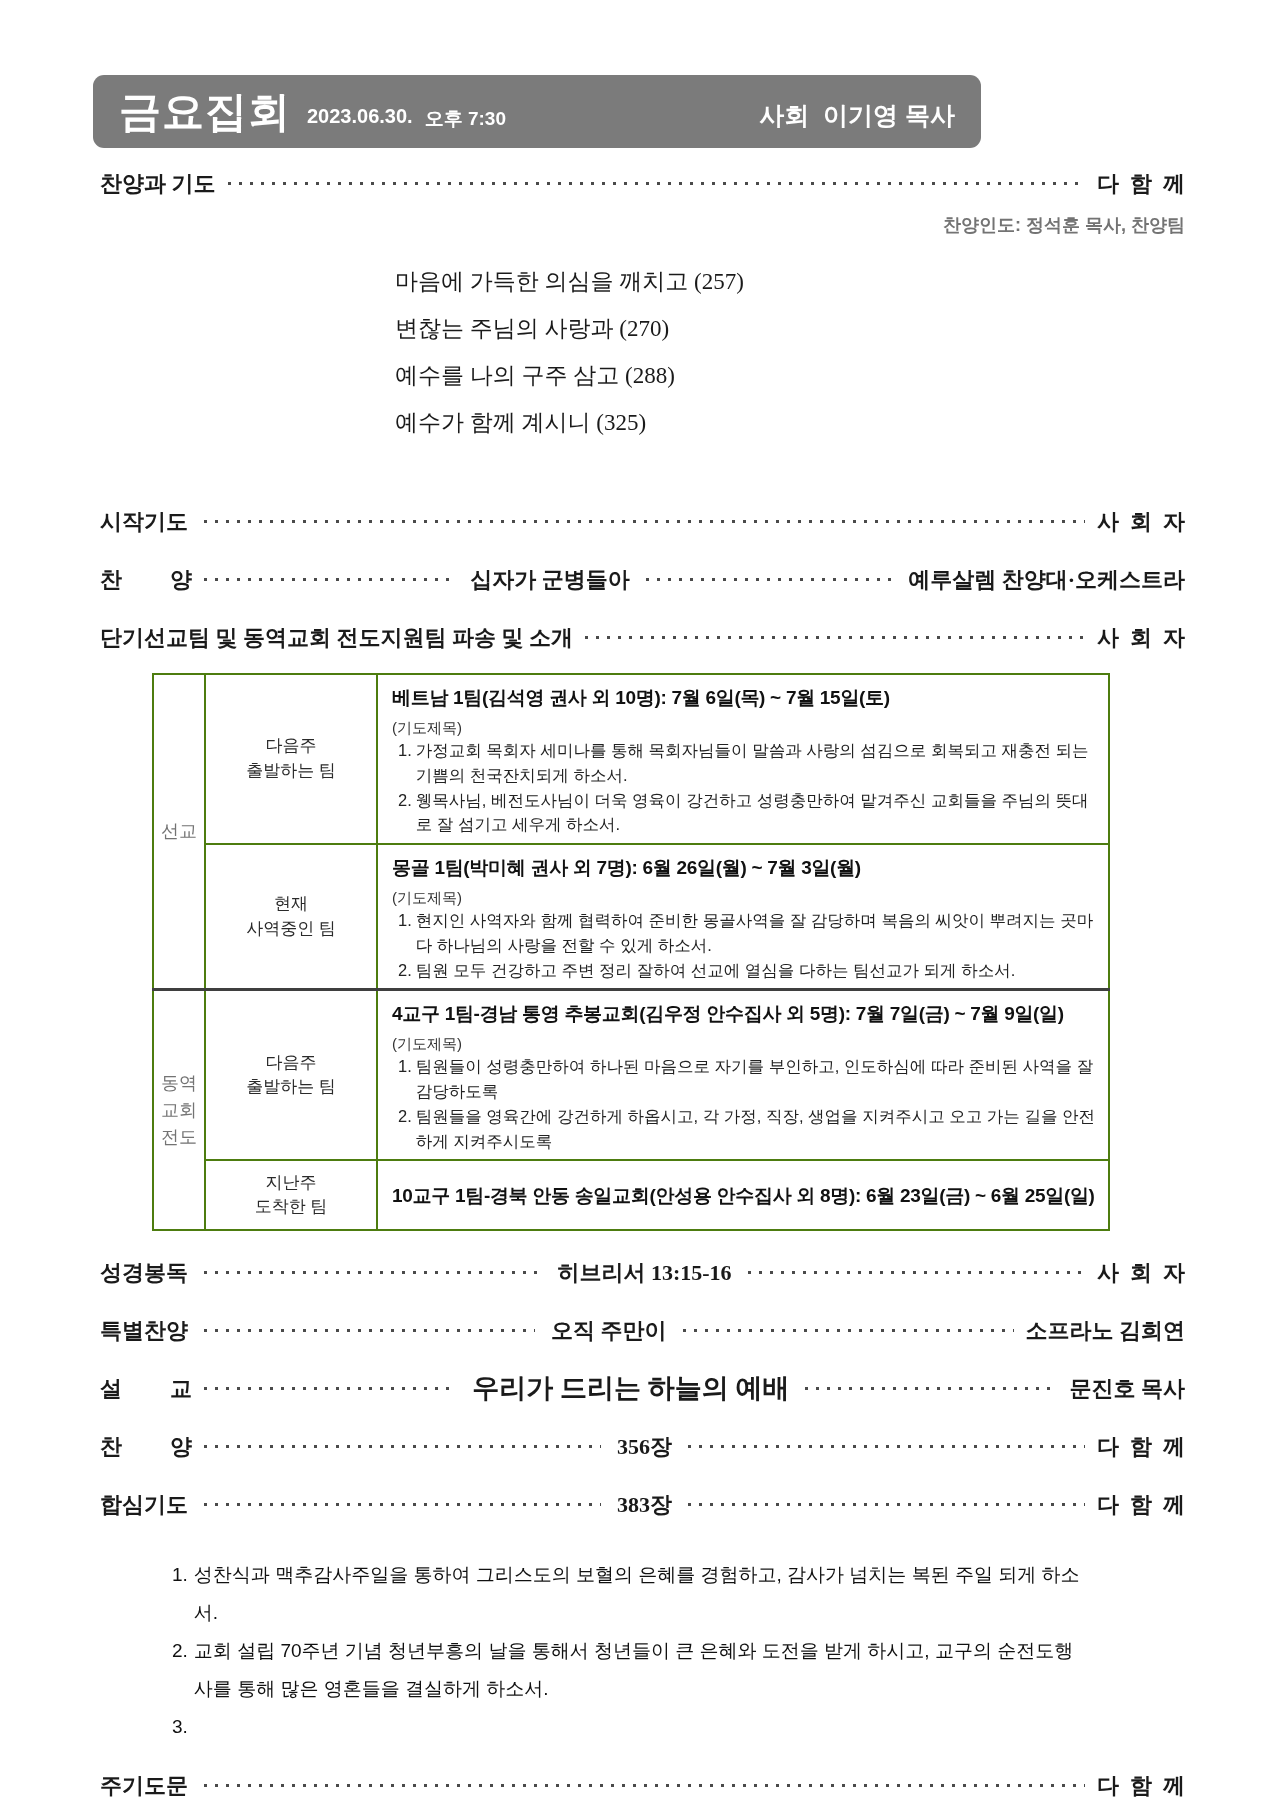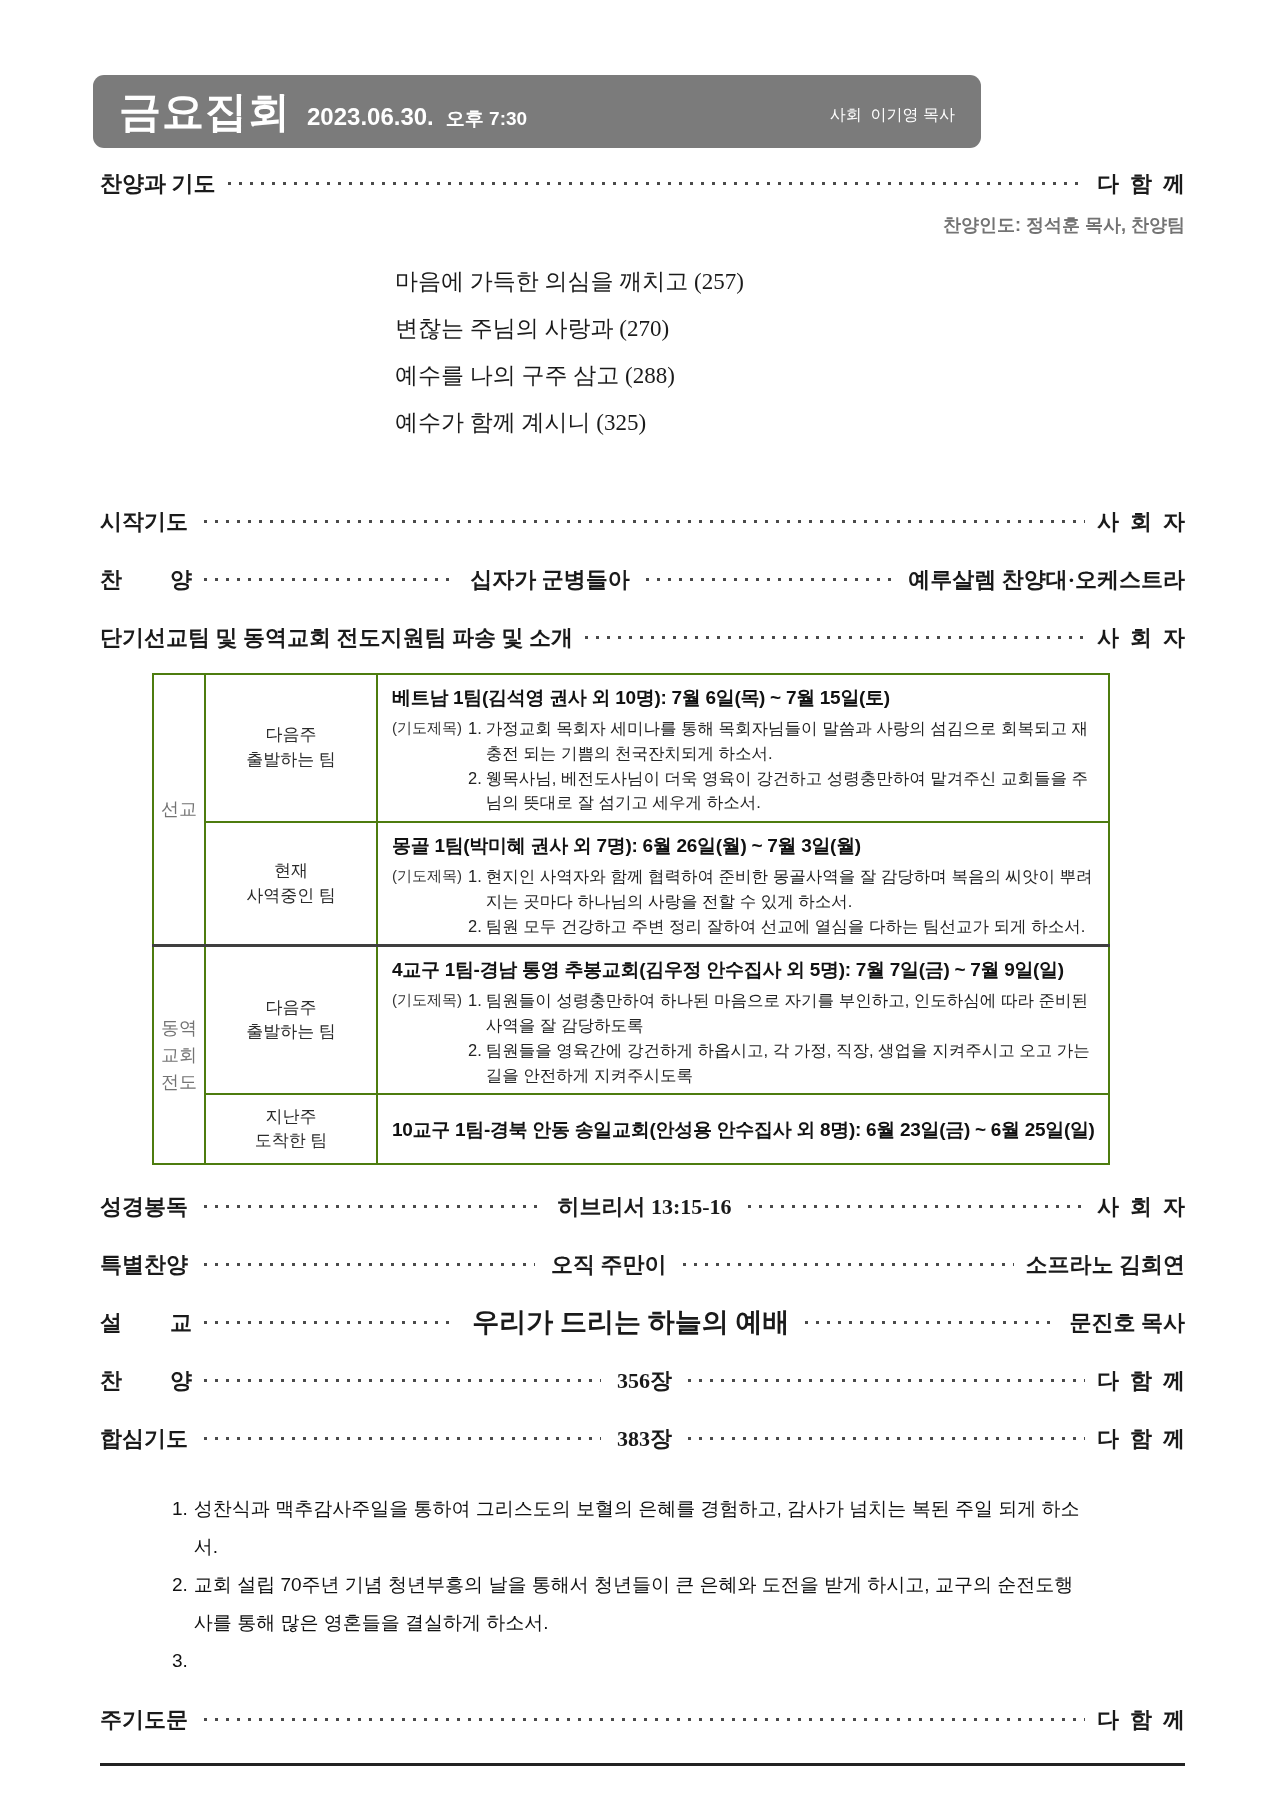--- a/index.html
+++ b/index.html
@@ -18,23 +18,23 @@
     margin-top:75px; margin-left:-7px;
     width:888px; height:73px;
     background:#7b7b7b;
     border-radius:11px;
     display:flex; align-items:center;
     padding:0 26px;
     color:#ffffff;
     font-family:"Liberation Sans", sans-serif;
   }
   .hb-title { font-size:42px; font-weight:900; letter-spacing:1px; line-height:1; }
-  .hb-date  { font-size:24px; font-weight:800; margin-left:16px; margin-top:10px; }
+  .hb-date  { font-size:20px; font-weight:800; margin-left:16px; margin-top:10px; }
   .hb-time  { font-size:19px; font-weight:800; margin-left:12px; margin-top:14px; }
-  .hb-host  { margin-left:auto; font-size:16px; font-weight:400; white-space:pre; margin-top:8px; }
+  .hb-host  { margin-left:auto; font-size:25px; font-weight:700; white-space:pre; margin-top:8px; }
 
   
   .order-row {
     display:flex; align-items:center;
     font-size:22px; font-weight:700;
     margin-top:27px;
     line-height:31px;
   }
   .olabel { min-width:92px; text-align:justify; text-align-last:justify; white-space:pre; }
   .olabel.wide { min-width:0; text-align-last:auto; }
@@ -76,21 +76,21 @@
     font-size:18px; color:#737373; white-space:pre-line; line-height:1.5;
   }
   td.type {
     width:172px; text-align:center; vertical-align:middle;
     font-size:17px; color:#2a2a2a; white-space:pre-line; line-height:1.45;
   }
   td.content { vertical-align:top; padding:8px 12px 6px 14px; }
   td.content.center { vertical-align:middle; }
   .tt { font-size:19px; font-weight:700; letter-spacing:-0.3px; white-space:nowrap; margin:2px 0 5px 0; color:#111; }
   .tt.solo { margin:0; }
-  .pray { display:flex; align-items:flex-start; }
+  .pray { display:flex; align-items:flex-start;flex-direction:column; }
   .plabel { font-size:15px; color:#333; white-space:nowrap; padding-top:3px; }
   .plist { margin-left:6px; flex:1; }
   .pitem { display:flex; font-size:16.5px; line-height:1.5; color:#222; }
   .pnum { white-space:nowrap; margin-right:4px; }
   .r1 { height:137px; } .r2 { height:123px; } .r3 { height:137px; } .r4 { height:70px; }
 
   
   .topics { margin:36px 0 0 72px; font-family:"Liberation Sans", sans-serif; }
   .topic { display:flex; font-size:19px; line-height:38px; color:#111; max-width:920px; }
   .tnum { white-space:nowrap; margin-right:6px; }

